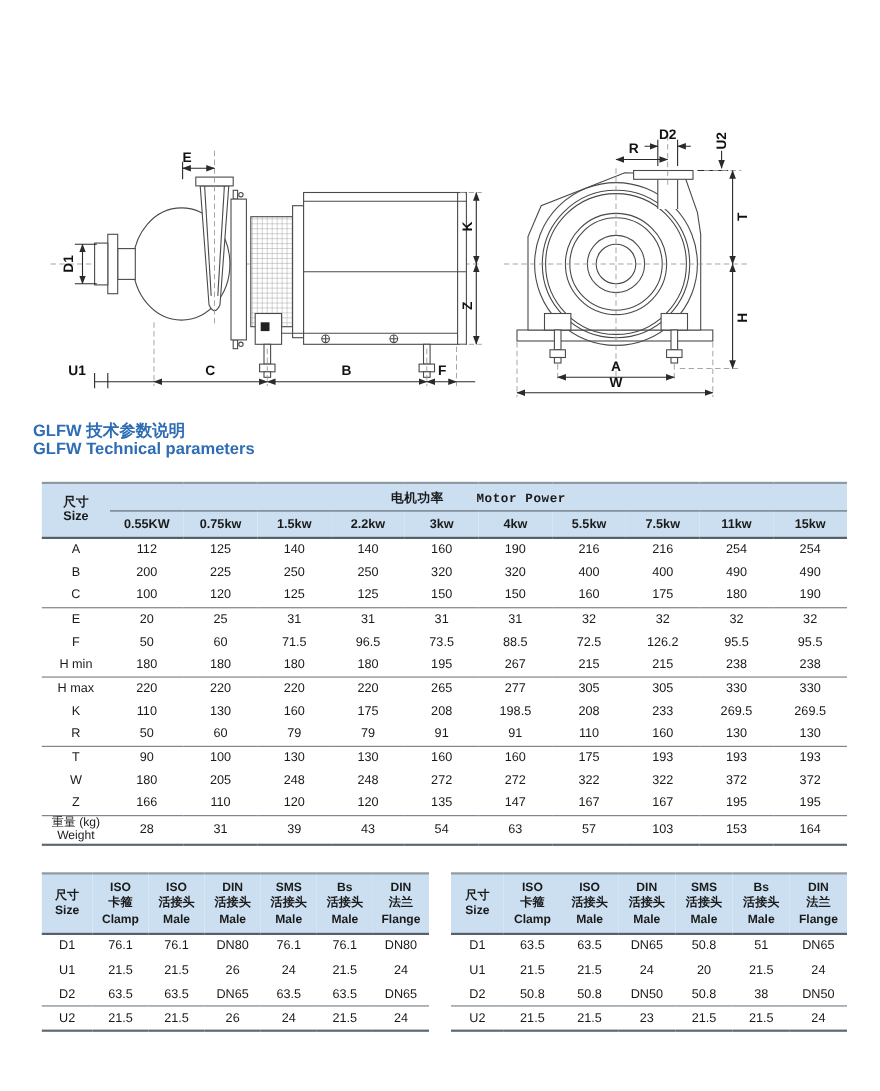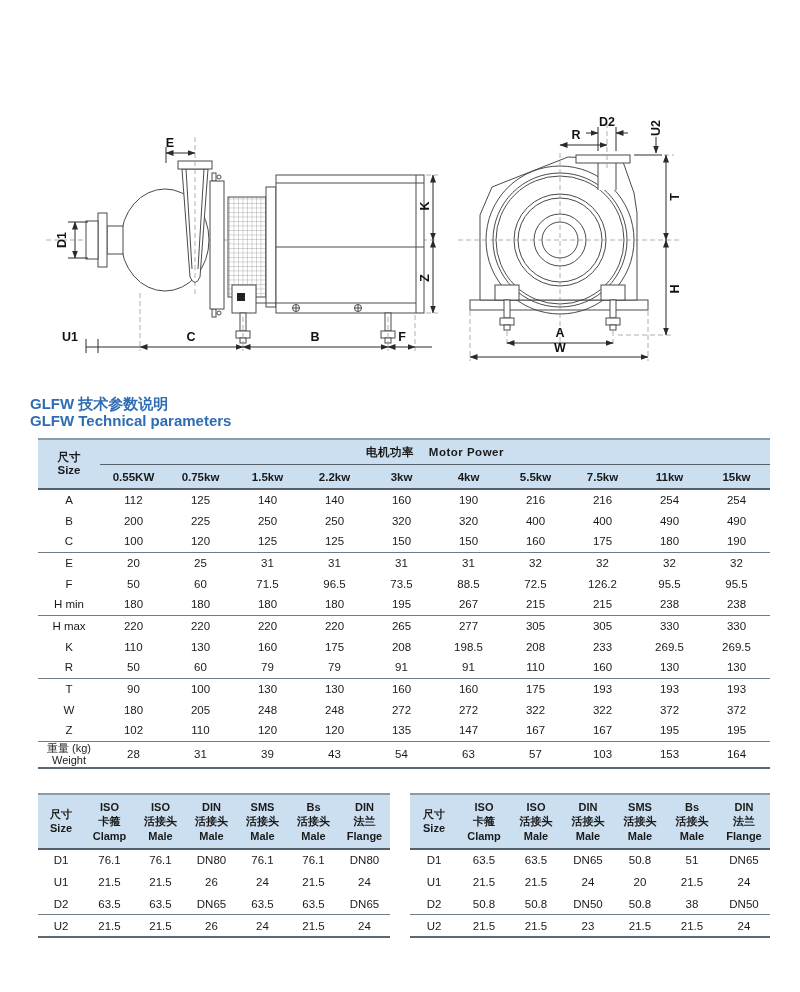--- a/index.html
+++ b/index.html
@@ -1,30 +1,30 @@
 <!DOCTYPE html>
 <html><head>
 <meta charset="utf-8">
 <style>
   html,body{margin:0;padding:0;background:#fff;}
   .page{position:relative;width:800px;height:992px;background:#fff;overflow:hidden;
         font-family:"Liberation Sans","DejaVu Sans",sans-serif;color:#1a1a1a;}
   
-  .title-block{position:absolute;left:30px;top:396px;line-height:1.12;}
+  .title-block{position:absolute;left:30px;top:384px;line-height:1.12;}
   .title-block div{font-size:15px;font-weight:bold;color:#2e6cb3;}
   
   table{border-collapse:collapse;table-layout:fixed;}
   th,td{font-weight:normal;text-align:center;vertical-align:middle;padding:0;}
   .main-table{position:absolute;left:38px;top:438px;width:732px;font-size:11.5px;
               border-top:2px solid #8d9aa4;border-bottom:2px solid #5d6972;}
   .main-table thead th{background:#cbdff0;}
   .main-table thead{border-bottom:2px solid #55606a;}
   .main-table .h1 th{height:24px;font-weight:bold;}
   .main-table .h2 th{height:23px;font-weight:bold;}
-  .main-table th.mp{border-bottom:1.5px solid #55606a;letter-spacing:.5px;}
+  .main-table th.mp{border-bottom:1.5px solid #55606a;letter-spacing:.5px;font-family:Liberation Mono, monospace;}
   .main-table th.size-th{font-weight:bold;line-height:1.15;}
   .main-table tbody tr{height:21px;}
   .main-table tbody tr.two{height:26px;}
   .main-table tbody tr.grp th,.main-table tbody tr.grp td{border-top:1.5px solid #707b84;}
   .main-table tbody th div{line-height:1.15;font-size:11px;}
   .conn{position:absolute;top:793px;font-size:11.5px;
         border-top:2px solid #8d9aa4;border-bottom:2px solid #5d6972;}
   .conn.left{left:38px;width:352px;}
   .conn.right{left:410px;width:360px;}
   .conn thead{border-bottom:2px solid #55606a;}
@@ -413,21 +413,21 @@
           <td>248</td>
           <td>272</td>
           <td>272</td>
           <td>322</td>
           <td>322</td>
           <td>372</td>
           <td>372</td>
         </tr>
         <tr>
           <th>Z</th>
-          <td>102</td>
+          <td>166</td>
           <td>110</td>
           <td>120</td>
           <td>120</td>
           <td>135</td>
           <td>147</td>
           <td>167</td>
           <td>167</td>
           <td>195</td>
           <td>195</td>
         </tr>

